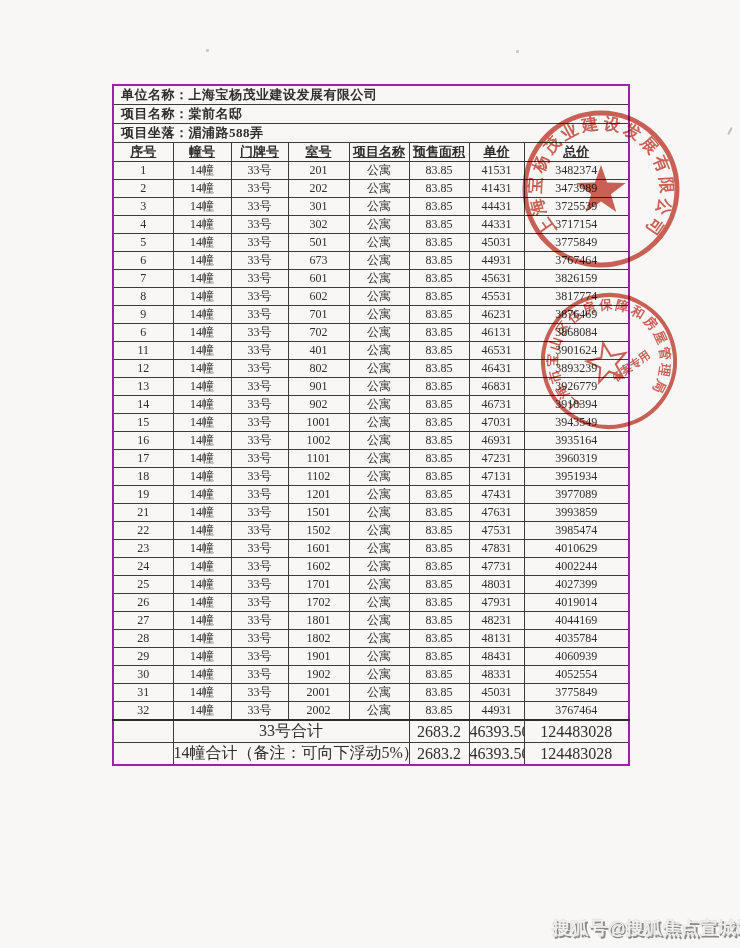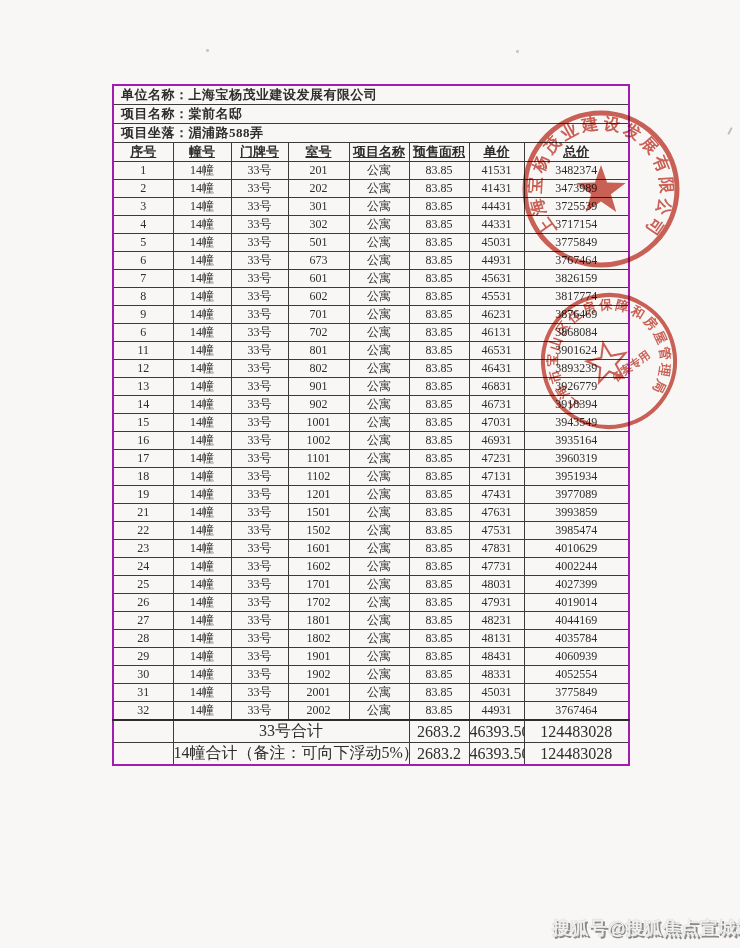--- a/index.html
+++ b/index.html
@@ -197,21 +197,21 @@
     <td>公寓</td>
     <td>83.85</td>
     <td>46131</td>
     <td>3868084</td>
   </tr>
 
   <tr class="data-row">
     <td>11</td>
     <td>14幢</td>
     <td>33号</td>
-    <td>801</td>
+    <td>401</td>
     <td>公寓</td>
     <td>83.85</td>
     <td>46531</td>
     <td>3901624</td>
   </tr>
 
   <tr class="data-row">
     <td>12</td>
     <td>14幢</td>
     <td>33号</td>

